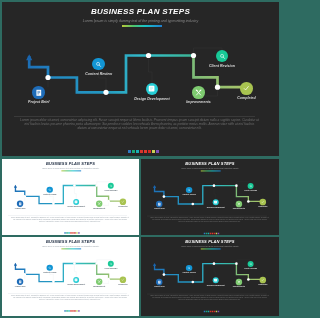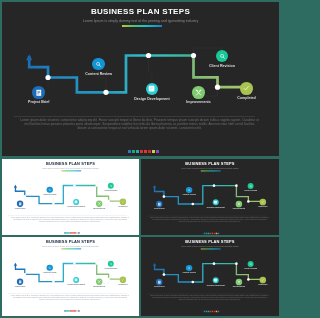--- a/index.html
+++ b/index.html
@@ -1,21 +1,21 @@
 <!DOCTYPE html>
 <html><head>
 <meta charset="utf-8">
 <style>
   html,body{margin:0;padding:0;}
   body{width:281px;height:318px;overflow:hidden;background:#2e6b61;
        font-family:"Liberation Sans",sans-serif;-webkit-font-smoothing:antialiased;}
   .page{position:relative;width:281px;height:318px;background:#2e6b61;}
 
   
-  .slide{position:absolute;overflow:hidden;background:#262626;}
+  .slide{position:absolute;overflow:hidden;background:#262626;font-style:italic;}
   .slide .inner{position:absolute;left:0;top:0;width:277px;height:154px;transform-origin:0 0;}
 
   .s-title{position:absolute;left:2px;top:5.1px;width:273px;text-align:center;
      font-size:8px;line-height:9px;font-weight:bold;letter-spacing:.3px;color:#fff;}
   .s-sub{position:absolute;left:2px;top:17.3px;width:273px;text-align:center;
      font-size:3.5px;line-height:4.4px;color:#8d8d8d;letter-spacing:.02px;}
   .s-rule{position:absolute;left:120px;top:23px;width:40px;height:1.6px;
      background:linear-gradient(90deg,#b9c93a 0%,#4fc36a 28%,#19c4c9 58%,#1f7fd0 100%);}
 
   .diagram{position:absolute;left:2px;top:2px;width:273px;height:120px;}

